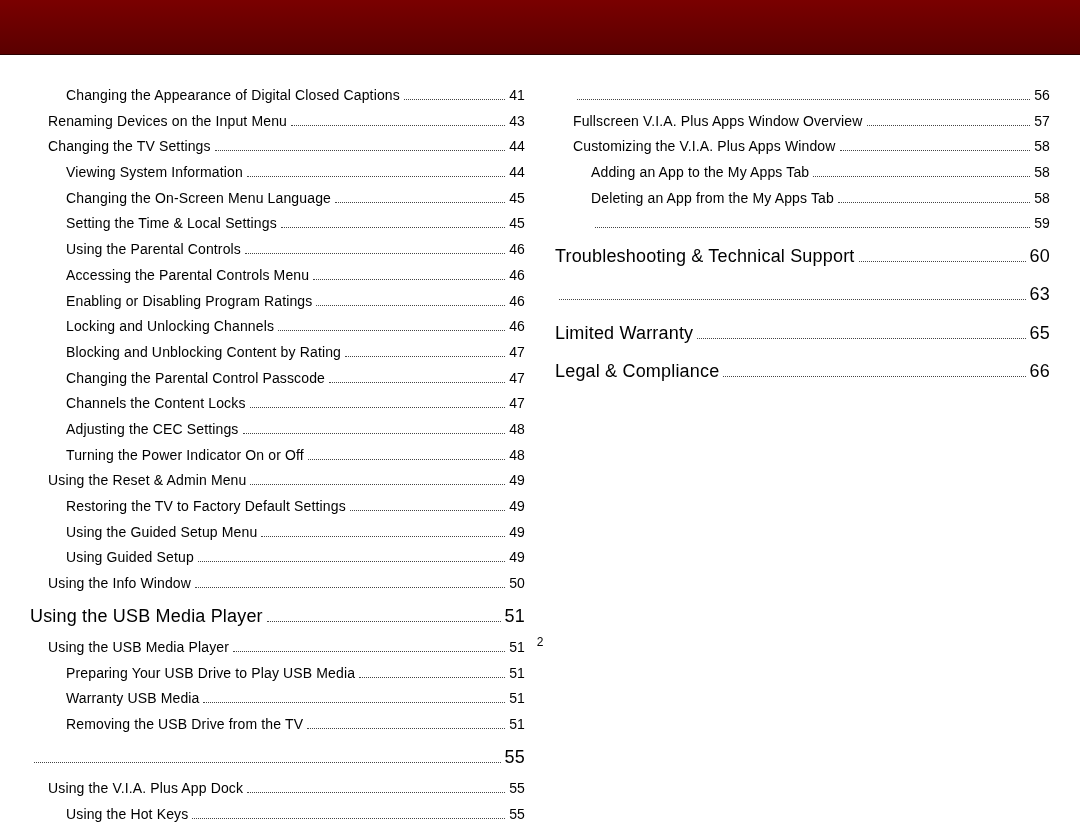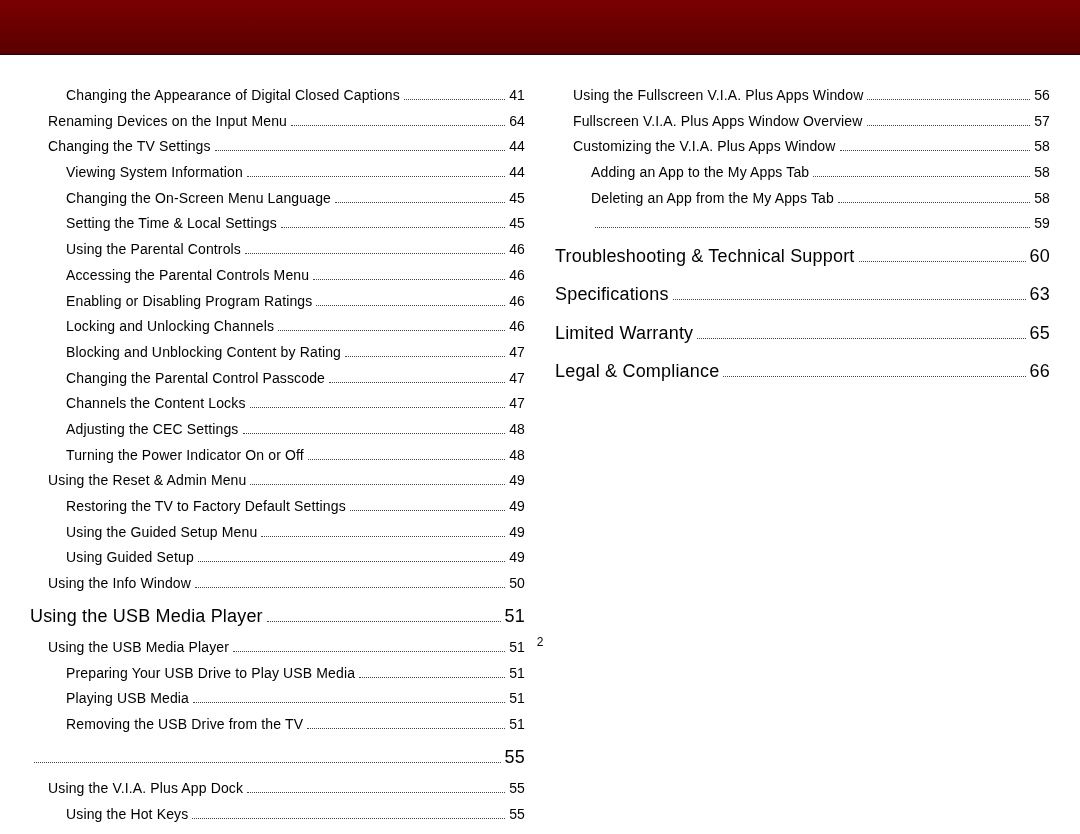--- a/index.html
+++ b/index.html
@@ -27,21 +27,21 @@
   <div class="content">
     <div class="col" id="left-col">
         <div class="entry indent-2">
           <span class="label">Changing the Appearance of Digital Closed Captions</span>
           <span class="dots"></span>
           <span class="page-num">41</span>
         </div>
         <div class="entry indent-1">
           <span class="label">Renaming Devices on the Input Menu</span>
           <span class="dots"></span>
-          <span class="page-num">64</span>
+          <span class="page-num">43</span>
         </div>
         <div class="entry indent-1">
           <span class="label">Changing the TV Settings</span>
           <span class="dots"></span>
           <span class="page-num">44</span>
         </div>
         <div class="entry indent-2">
           <span class="label">Viewing System Information</span>
           <span class="dots"></span>
           <span class="page-num">44</span>
@@ -135,21 +135,21 @@
           <span class="label">Using the USB Media Player</span>
           <span class="dots"></span>
           <span class="page-num">51</span>
         </div>
         <div class="entry indent-2">
           <span class="label">Preparing Your USB Drive to Play USB Media</span>
           <span class="dots"></span>
           <span class="page-num">51</span>
         </div>
         <div class="entry indent-2">
-          <span class="label">Playing USB Media</span>
+          <span class="label">Warranty USB Media</span>
           <span class="dots"></span>
           <span class="page-num">51</span>
         </div>
         <div class="entry indent-2">
           <span class="label">Removing the USB Drive from the TV</span>
           <span class="dots"></span>
           <span class="page-num">51</span>
         </div>
         <div class="entry heading">
           <span class="dots"></span>
@@ -161,21 +161,20 @@
           <span class="page-num">55</span>
         </div>
         <div class="entry indent-2">
           <span class="label">Using the Hot Keys</span>
           <span class="dots"></span>
           <span class="page-num">55</span>
         </div>
       </div>
     <div class="col" id="right-col">
         <div class="entry indent-1">
-          <span class="label">Using the Fullscreen V.I.A. Plus Apps Window</span>
           <span class="dots"></span>
           <span class="page-num">56</span>
         </div>
         <div class="entry indent-1">
           <span class="label">Fullscreen V.I.A. Plus Apps Window Overview</span>
           <span class="dots"></span>
           <span class="page-num">57</span>
         </div>
         <div class="entry indent-1">
           <span class="label">Customizing the V.I.A. Plus Apps Window</span>
@@ -195,21 +194,20 @@
         <div class="entry indent-2">
           <span class="dots"></span>
           <span class="page-num">59</span>
         </div>
         <div class="entry heading">
           <span class="label">Troubleshooting &amp; Technical Support</span>
           <span class="dots"></span>
           <span class="page-num">60</span>
         </div>
         <div class="entry heading">
-          <span class="label">Specifications</span>
           <span class="dots"></span>
           <span class="page-num">63</span>
         </div>
         <div class="entry heading">
           <span class="label">Limited Warranty</span>
           <span class="dots"></span>
           <span class="page-num">65</span>
         </div>
         <div class="entry heading">
           <span class="label">Legal &amp; Compliance</span>

